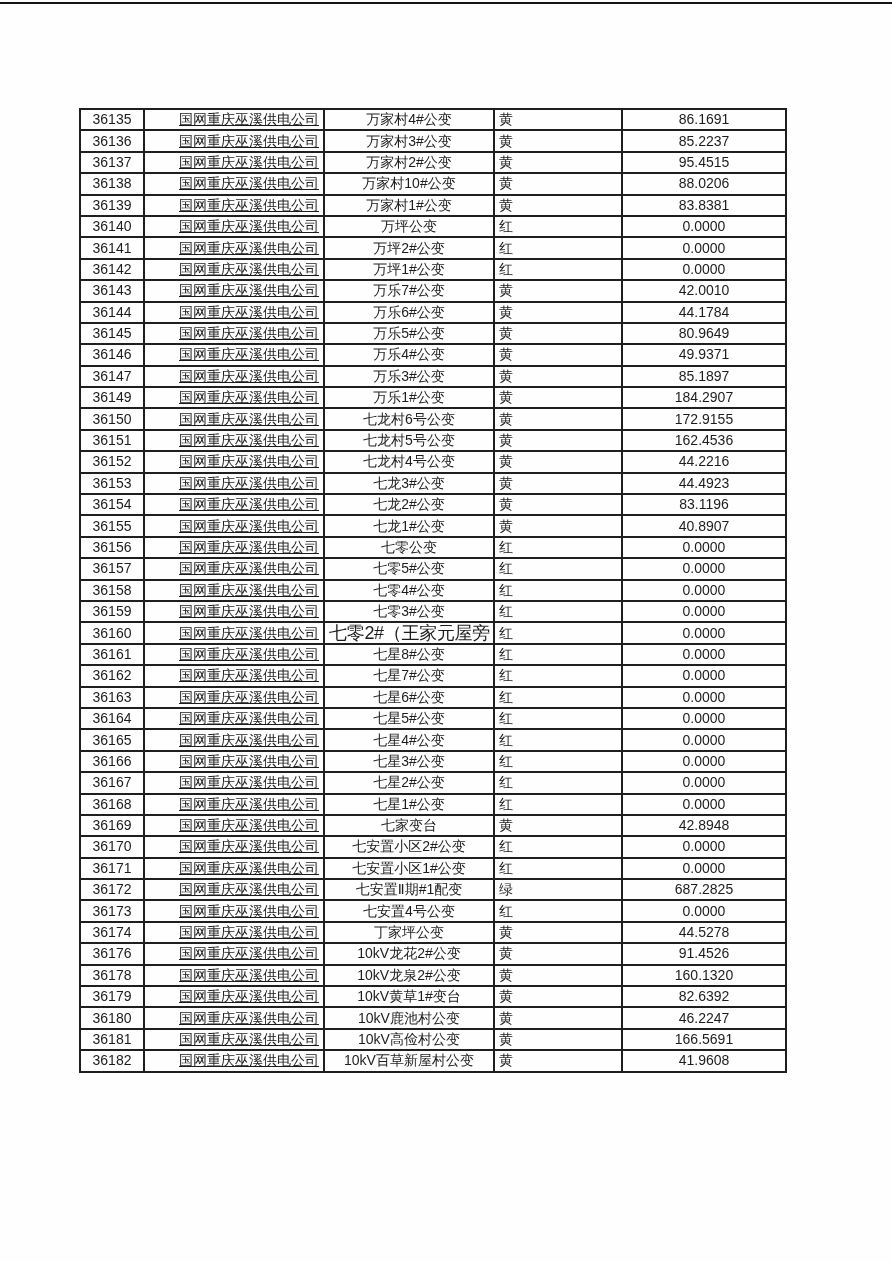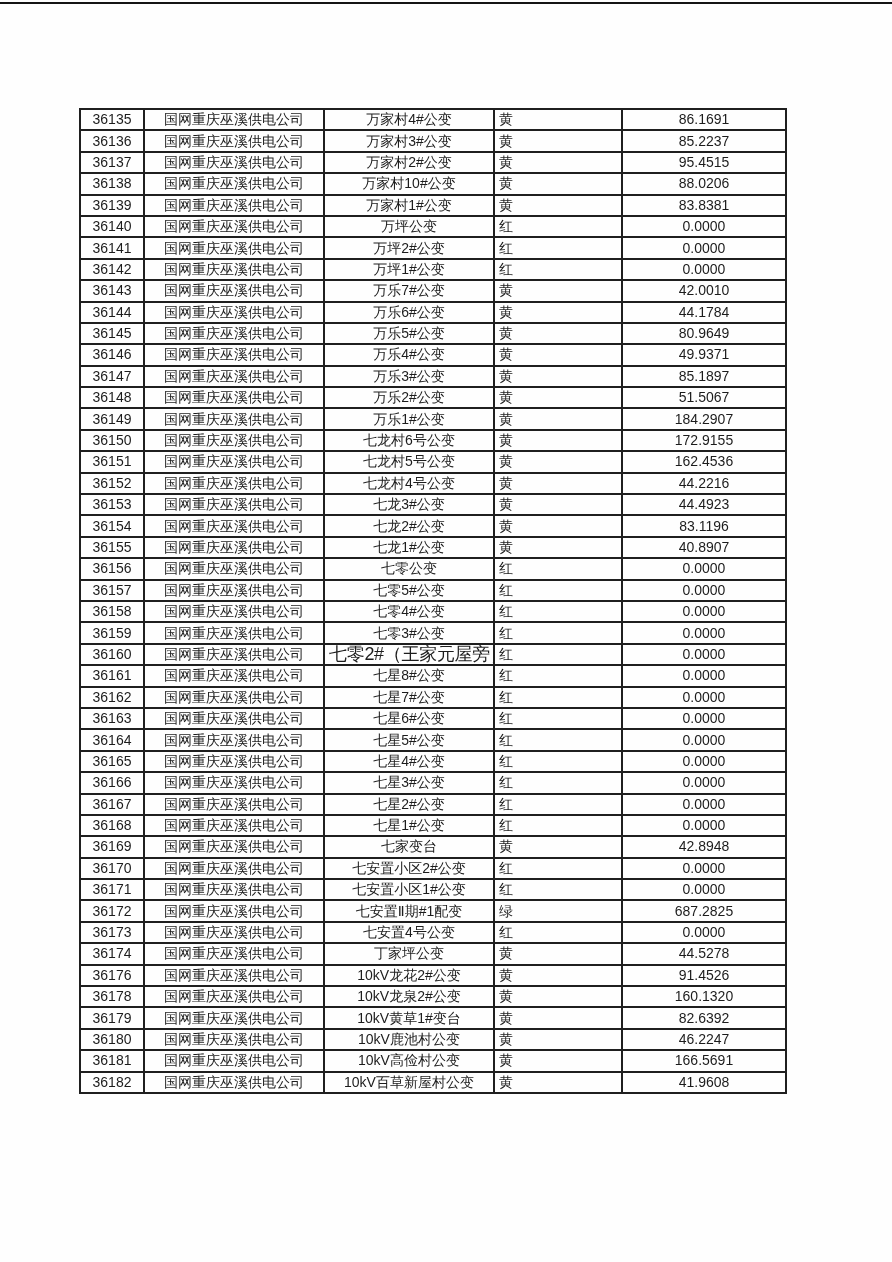--- a/index.html
+++ b/index.html
@@ -37,21 +37,21 @@
     border: 2px solid #1f1f1f;
     height: 19.4px;
     padding: 0 4px;
     font-size: 14px;
     line-height: 19px;
     vertical-align: middle;
     white-space: pre;
     overflow: hidden;
   }
   td.col-id      { width: 64px;  text-align: center; padding: 0; font-size: 14.5px; }
-  td.col-company { width: 180px; text-align: center; }
+  td.col-company { width: 180px; text-align: right; text-decoration: underline; }
   td.col-station { width: 170px; text-align: center; }
   td.col-status  { width: 128px; text-align: left; }
   td.col-value   { width: 164px; text-align: center; font-size: 14.5px; padding: 0; }
   td.col-station.shrink { font-size: 18px; letter-spacing: -0.3px; }
 </style>
 </head>
 <body>
 
 <div class="page">
   <div class="top-rule"></div>
@@ -149,27 +149,20 @@
           <td class="col-value">49.9371</td>
         </tr>
         <tr>
           <td class="col-id">36147</td>
           <td class="col-company">国网重庆巫溪供电公司</td>
           <td class="col-station">万乐3#公变</td>
           <td class="col-status">黄</td>
           <td class="col-value">85.1897</td>
         </tr>
         <tr>
-          <td class="col-id">36148</td>
-          <td class="col-company">国网重庆巫溪供电公司</td>
-          <td class="col-station">万乐2#公变</td>
-          <td class="col-status">黄</td>
-          <td class="col-value">51.5067</td>
-        </tr>
-        <tr>
           <td class="col-id">36149</td>
           <td class="col-company">国网重庆巫溪供电公司</td>
           <td class="col-station">万乐1#公变</td>
           <td class="col-status">黄</td>
           <td class="col-value">184.2907</td>
         </tr>
         <tr>
           <td class="col-id">36150</td>
           <td class="col-company">国网重庆巫溪供电公司</td>
           <td class="col-station">七龙村6号公变</td>

